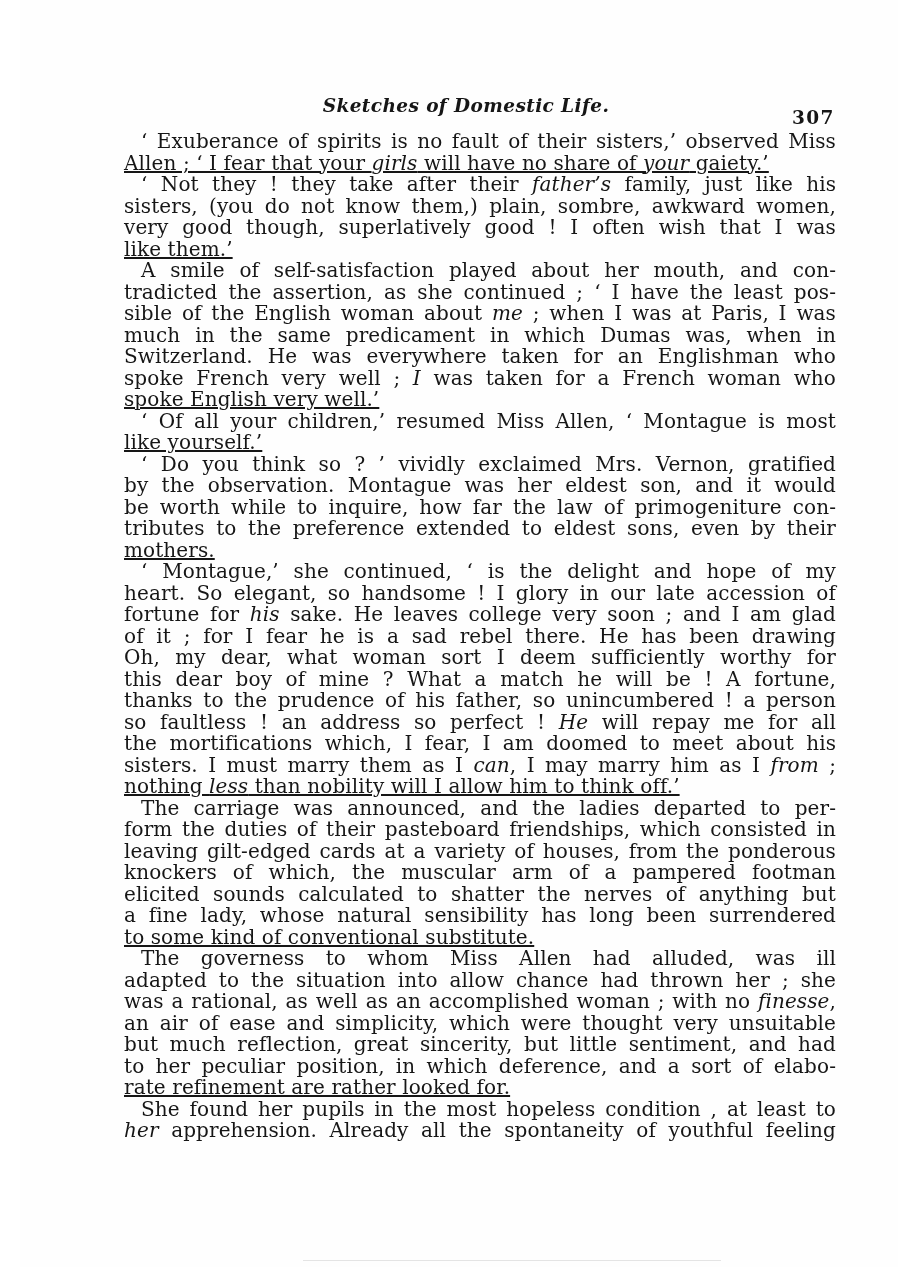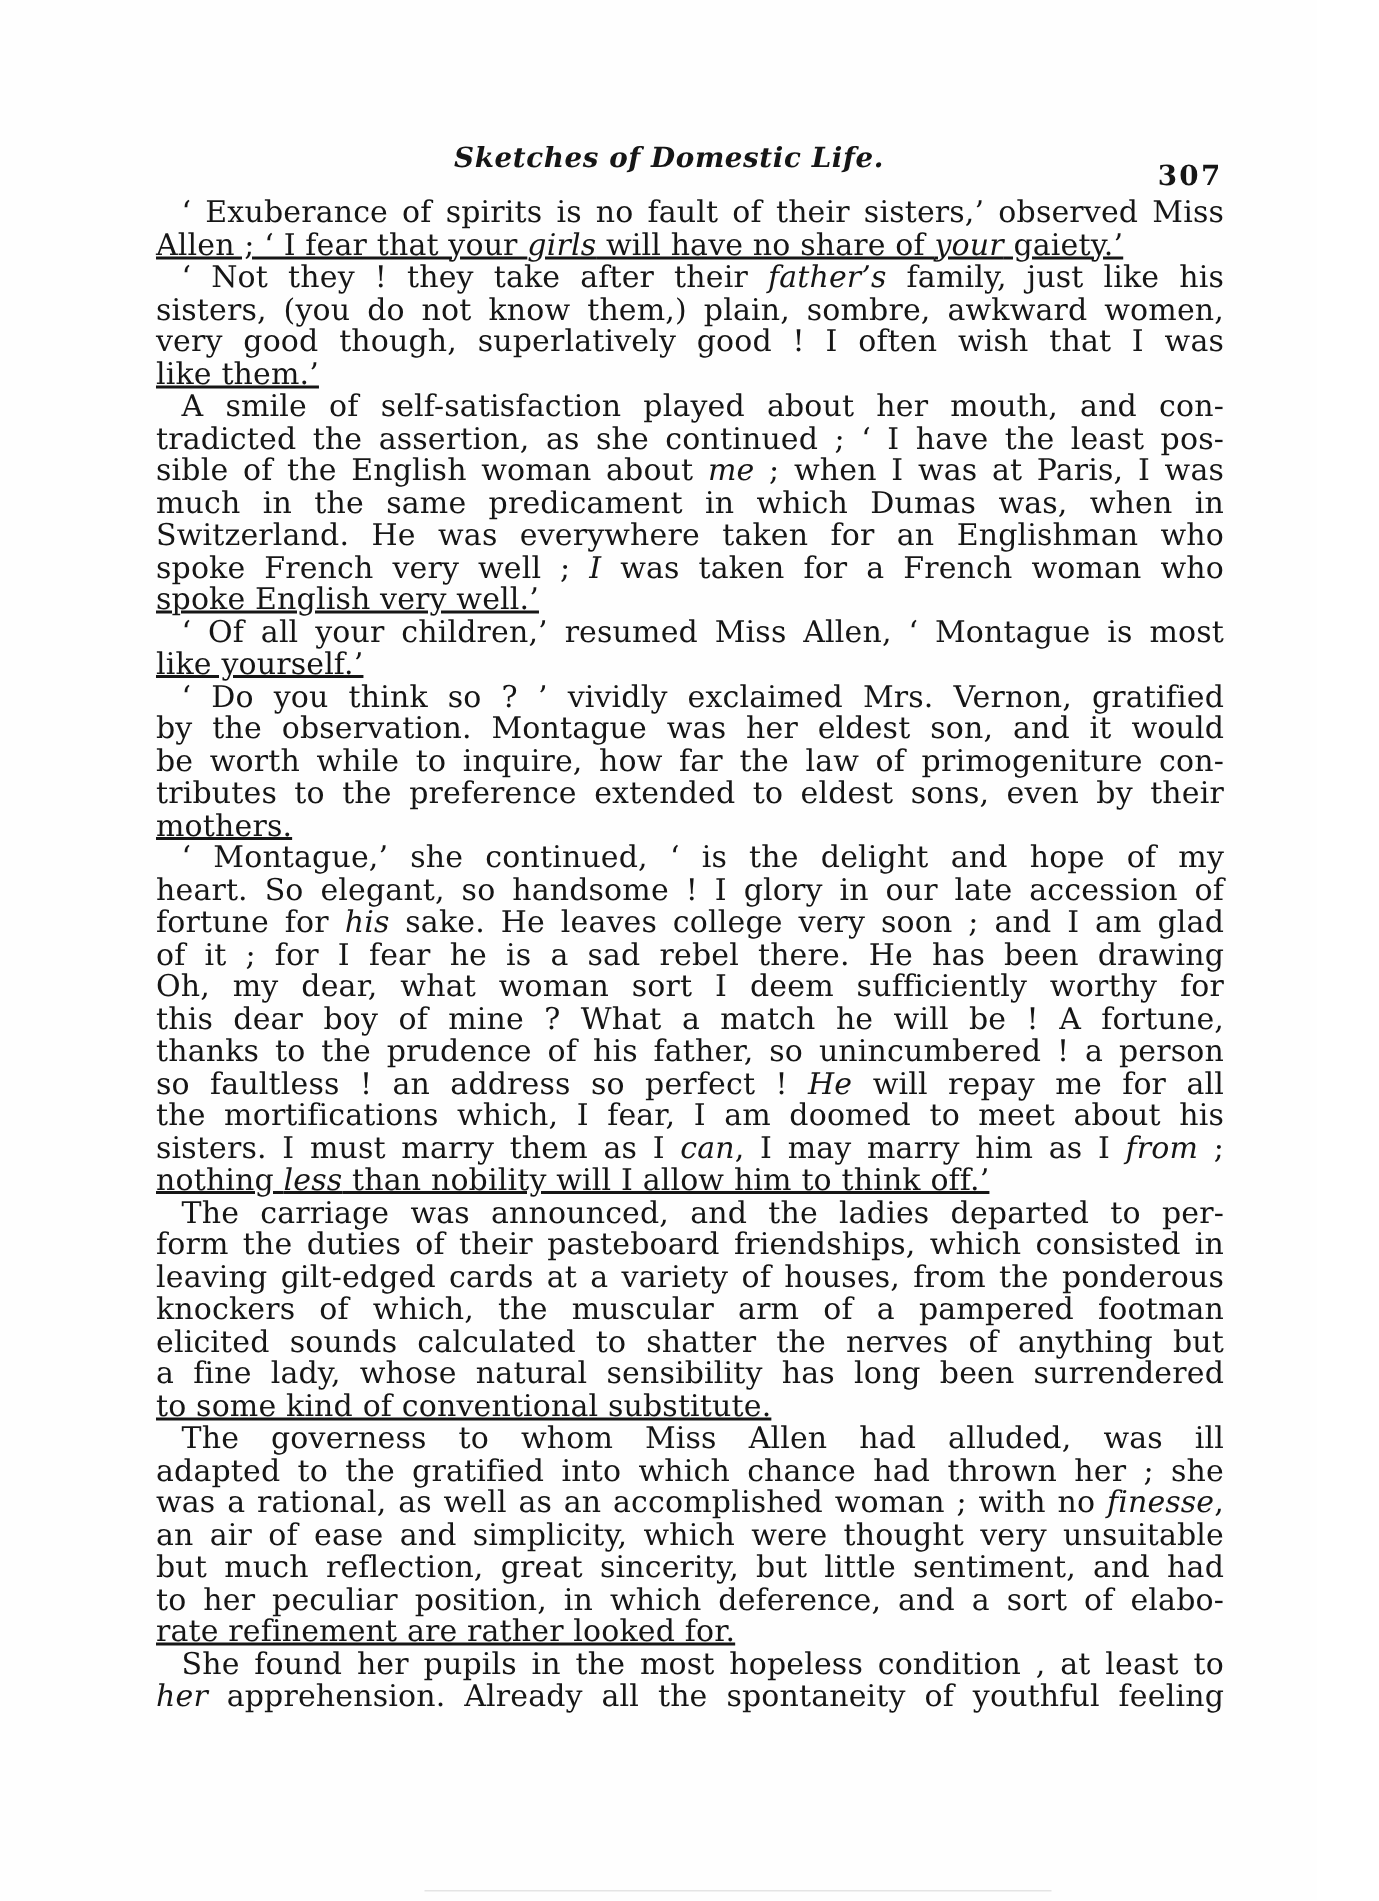--- a/index.html
+++ b/index.html
@@ -8,20 +8,21 @@
     background: #ffffff;
   }
   .page {
     position: relative;
     width: 878px;
     height: 1267px;
     background: #fefefe;
     color: #161616;
     font-family: "DejaVu Serif", "Liberation Serif", serif;
     overflow: hidden;
+    margin-left: 20px;
   }
   .running-head {
     position: absolute;
     top: 94px;
     left: 104px;
     width: 712px;
     height: 23px;
     font-size: 18.5px;
     line-height: 23px;
   }
@@ -123,21 +124,21 @@
         <div class="line firstline">The carriage was announced, and the ladies departed to per-</div>
         <div class="line">form the duties of their pasteboard friendships, which consisted in</div>
         <div class="line">leaving gilt-edged cards at a variety of houses, from the ponderous</div>
         <div class="line">knockers of which, the muscular arm of a pampered footman</div>
         <div class="line">elicited sounds calculated to shatter the nerves of anything but</div>
         <div class="line">a fine lady, whose natural sensibility has long been surrendered</div>
         <div class="line lastline">to some kind of conventional substitute.</div>
       </div>
       <div class="para">
         <div class="line firstline">The governess to whom Miss Allen had alluded, was ill</div>
-        <div class="line">adapted to the gratified into which chance had thrown her ; she</div>
+        <div class="line">adapted to the situation into allow chance had thrown her ; she</div>
         <div class="line">was a rational, as well as an accomplished woman ; with no <i>finesse</i>,</div>
         <div class="line">an air of ease and simplicity, which were thought very unsuitable</div>
         <div class="line">but much reflection, great sincerity, but little sentiment, and had</div>
         <div class="line">to her peculiar position, in which deference, and a sort of elabo-</div>
         <div class="line lastline">rate refinement are rather looked for.</div>
       </div>
       <div class="para">
         <div class="line firstline">She found her pupils in the most hopeless condition , at least to</div>
         <div class="line"><i>her</i> apprehension. Already all the spontaneity of youthful feeling</div>
       </div>

